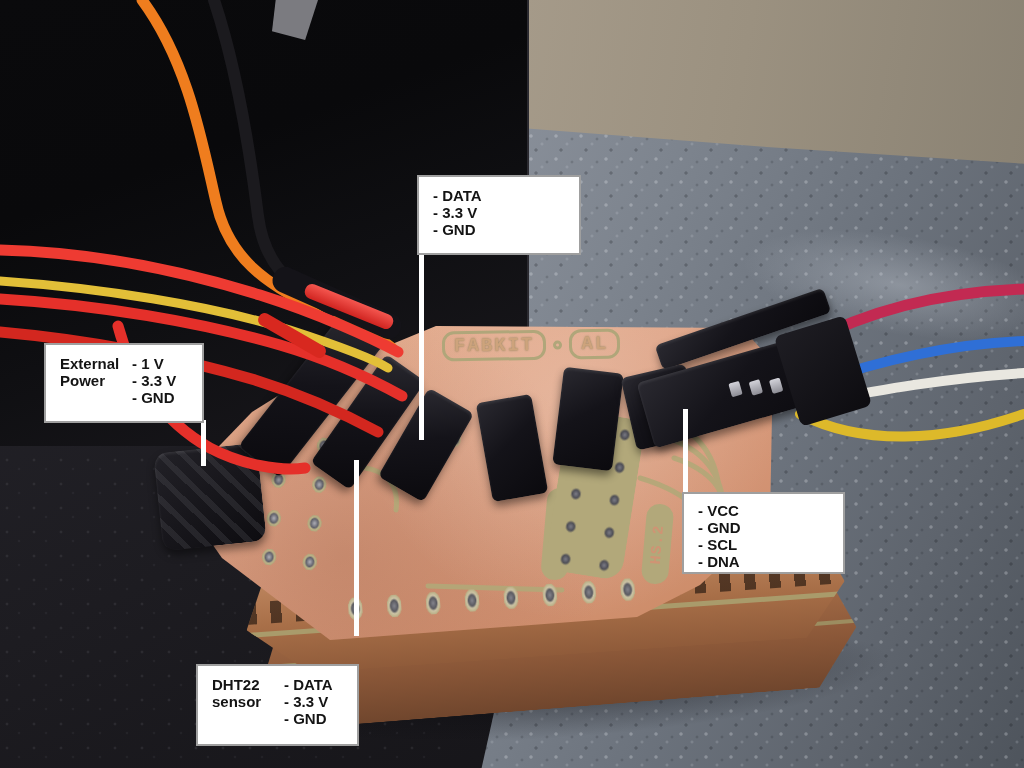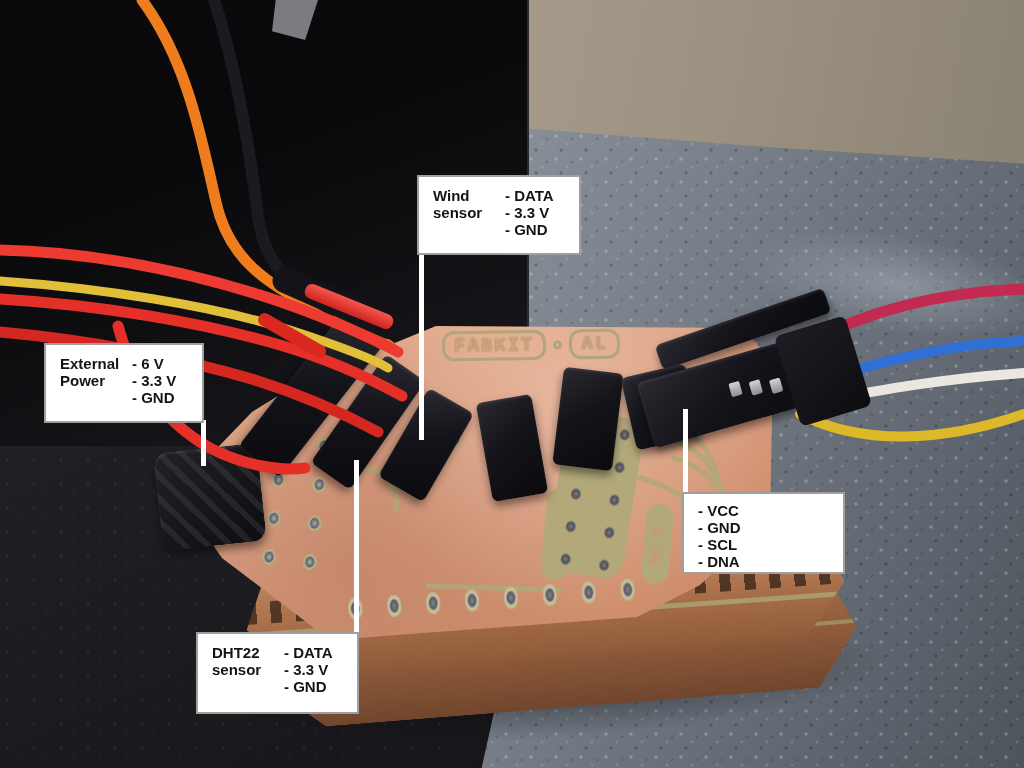--- a/index.html
+++ b/index.html
@@ -180,21 +180,21 @@
   .callout{
     background:#ffffff;border:2px solid #9f9f9f;color:#141414;
     display:flex;gap:8px;padding:10px 6px 6px 14px;
     font-size:15px;line-height:17px;font-weight:bold;
   }
   .callout *{position:static;}
   .callout-title{width:64px;}
   .callout-pins{flex:1;}
   .co-wind{left:417px;top:175px;width:164px;height:80px;}
   .co-ext{left:44px;top:343px;width:160px;height:80px;justify-content:flex-end;}
-  .co-dht{left:196px;top:632px;width:163px;height:82px;}
+  .co-dht{left:196px;top:664px;width:163px;height:82px;}
   .co-lcd{left:682px;top:492px;width:163px;height:82px;padding-top:8px;}
 </style>
 </head>
 <body>
 
 <div class="stage">
 
   <div class="mat"></div>
   <div class="mat-speckle"></div>
   <div class="mat-streak"></div>
@@ -277,32 +277,31 @@
   <div class="sheath-red-1"></div>
   <div class="sheath-red-2"></div>
   <div class="patch-right"></div>
 
   <div class="leader ld-wind"></div>
   <div class="leader ld-ext"></div>
   <div class="leader ld-dht"></div>
   <div class="leader ld-lcd"></div>
 
   <div class="callout co-wind">
-    <div class="callout-title">Wind sensor</div>
     <div class="callout-pins">
       <div>- DATA</div>
       <div>- 3.3 V</div>
       <div>- GND</div>
     </div>
   </div>
 
   <div class="callout co-ext">
     <div class="callout-title">External Power</div>
     <div class="callout-pins">
-      <div>- 6 V</div>
+      <div>- 1 V</div>
       <div>- 3.3 V</div>
       <div>- GND</div>
     </div>
   </div>
 
   <div class="callout co-dht">
     <div class="callout-title">DHT22 sensor</div>
     <div class="callout-pins">
       <div>- DATA</div>
       <div>- 3.3 V</div>

